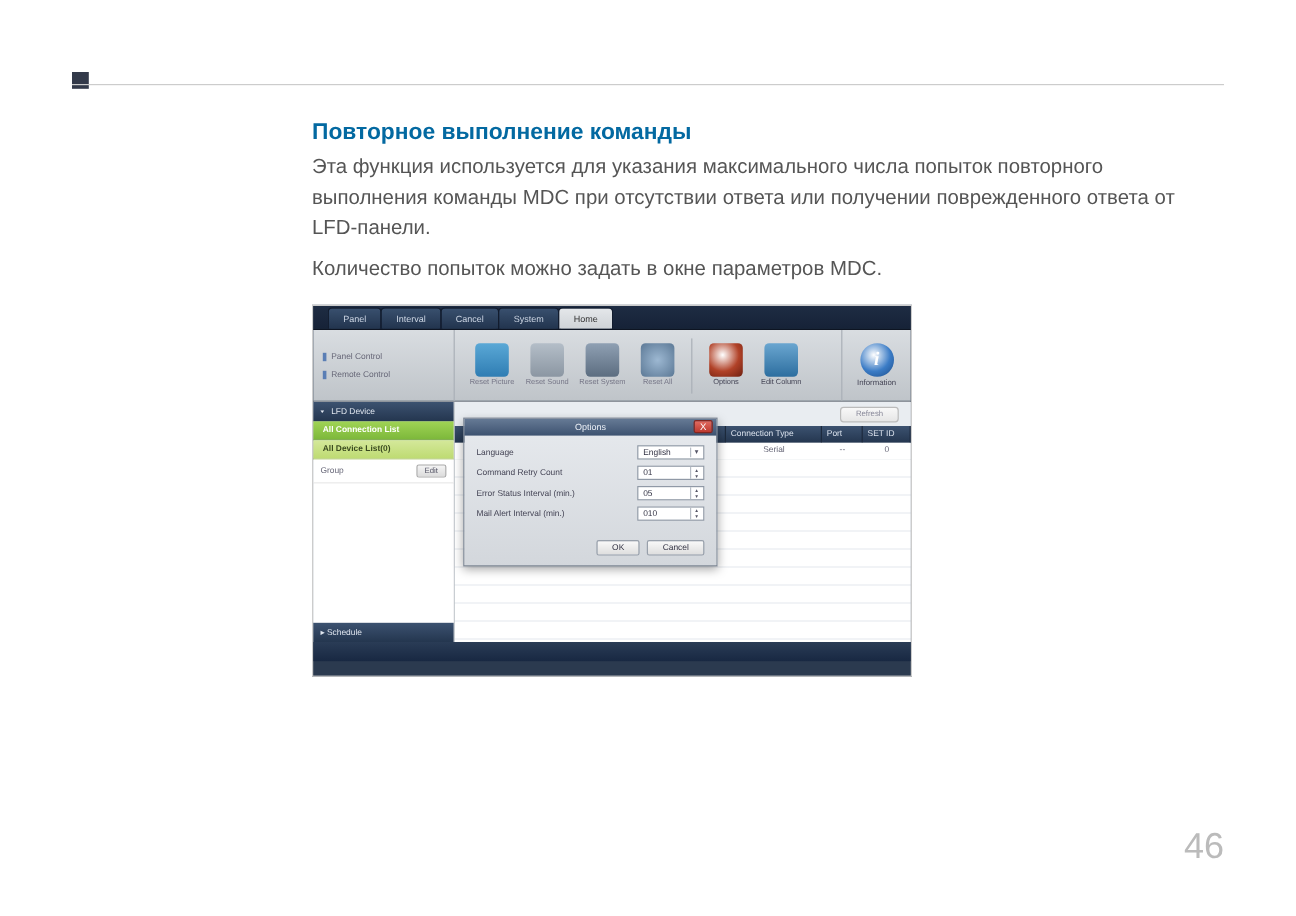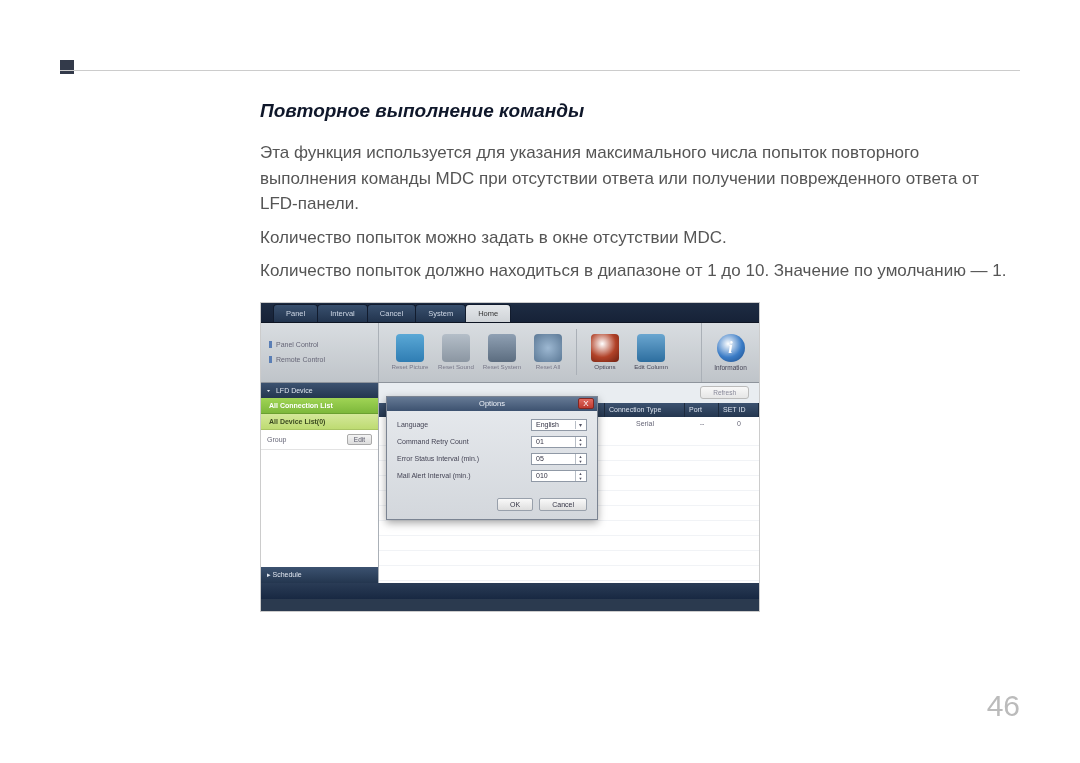--- a/index.html
+++ b/index.html
@@ -35,23 +35,22 @@
   }
   .content-col {
     position: absolute;
     left: 260px;
     top: 100px;
     right: 60px;
   }
   .section-title {
     font-size: 19px;
     font-weight: 700;
-    color: #0f172a;
-    margin-bottom: 18px;
-    font-style: italic;
+    color: #0369a1;
+    margin-bottom: 4px;
   }
   .body-text {
     font-size: 17px;
     color: #555;
     line-height: 1.5;
     margin-bottom: 8px;
   }
   .page-number {
     position: absolute;
     bottom: 40px;
@@ -448,22 +447,21 @@
 </head>
 <body>
 
 <div class="page">
   <div class="side-tab"></div>
   <div class="top-rule"></div>
 
   <div class="content-col">
     <h2 class="section-title">Повторное выполнение команды</h2>
     <p class="body-text">Эта функция используется для указания максимального числа попыток повторного выполнения команды MDC при отсутствии ответа или получении поврежденного ответа от LFD-панели.</p>
-    <p class="body-text">Количество попыток можно задать в окне отсутствии MDC.</p>
-    <p class="body-text">Количество попыток должно находиться в диапазоне от 1 до 10. Значение по умолчанию — 1.</p>
+    <p class="body-text">Количество попыток можно задать в окне параметров MDC.</p>
 
     <div class="screenshot">
 
 
       <div class="ss-menubar">
         <div class="menu-tab">Panel</div>
         <div class="menu-tab">Interval</div>
         <div class="menu-tab">Cancel</div>
         <div class="menu-tab">System</div>
         <div class="menu-tab active">Home</div>

